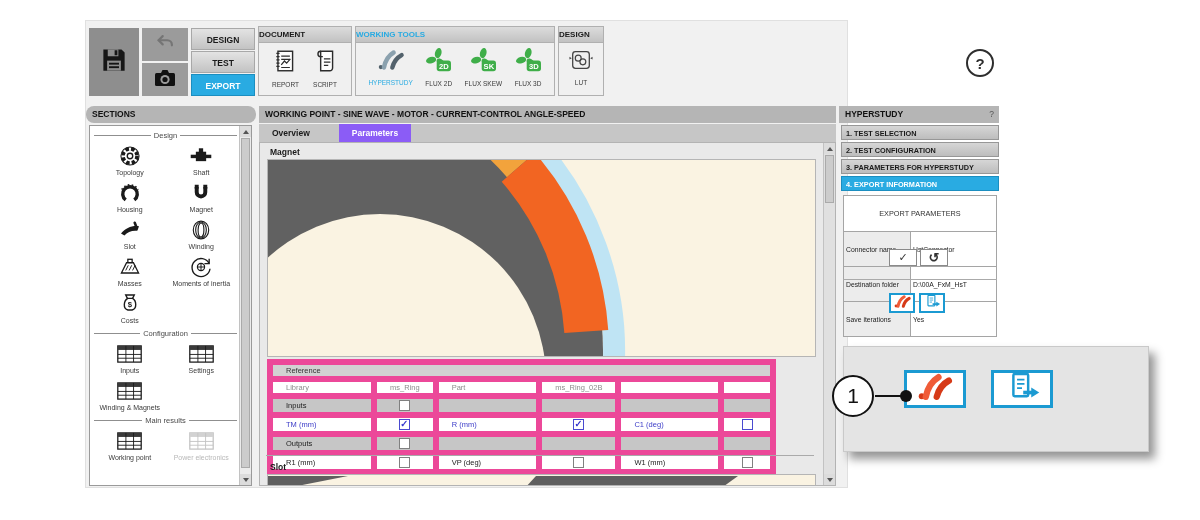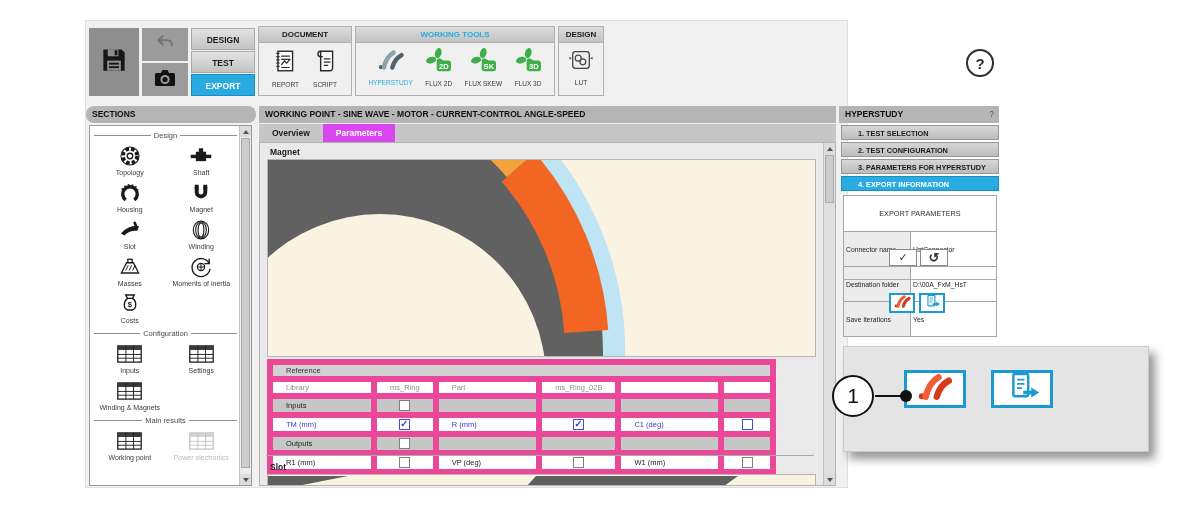--- a/index.html
+++ b/index.html
@@ -5,21 +5,21 @@
   html,body{margin:0;padding:0;background:#fff;}
   .stage{position:relative;width:1200px;height:520px;background:#fff;font-family:"Liberation Sans",sans-serif;overflow:hidden;}
   .abs{position:absolute;}
   .appwin{left:85px;top:20px;width:763px;height:468px;background:#f1f1f1;border:1px solid #e0e0e0;box-sizing:border-box;}
   
   .tbtn{background:#8e8e8e;display:flex;align-items:center;justify-content:center;cursor:pointer;}
   .tabstack .vtab{position:absolute;left:0;width:64px;height:22px;line-height:22px;text-align:center;
     font-size:8.5px;font-weight:bold;color:#1a1a1a;background:linear-gradient(#e3e3e3,#c3c3c3);border:1px solid #a8a8a8;box-sizing:border-box;cursor:pointer;}
   .vtab.active{background:#29abe2;color:#fff;border-color:#1b8ec0;}
   .tgroup{border:1px solid #b0b0b0;background:#f0f0f0;box-sizing:border-box;}
-  .tgroup-h{height:15px;line-height:15px;text-align:center;font-size:8px;font-weight:bold;color:#1a1a1a;
+  .tgroup-h{height:15px;line-height:15px;font-size:8px;font-weight:bold;color:#1a1a1a;
     background:linear-gradient(#dcdcdc,#c2c2c2);border-bottom:1px solid #b0b0b0;}
   .tgroup-h.blue{color:#29abe2;}
   .tgroup-body{display:flex;justify-content:space-evenly;align-items:flex-start;padding-top:5px;}
   .titem{display:flex;flex-direction:column;align-items:center;cursor:pointer;}
   .titem .tlbl{font-size:6.5px;color:#3a3a3a;margin-top:3px;white-space:nowrap;}
   .titem .tlbl.blue{color:#29abe2;}
   .helpbtn{width:24px;height:24px;border:2.3px solid #2e2e2e;border-radius:50%;display:flex;align-items:center;
     justify-content:center;font-size:15px;font-weight:bold;color:#2e2e2e;background:#fff;cursor:pointer;}
   
   .phead{background:#b5b5b5;color:#111;font-size:8.5px;font-weight:bold;line-height:17px;height:17px;padding-left:6px;box-sizing:border-box;}
@@ -34,37 +34,37 @@
   .sep{display:flex;align-items:center;gap:3px;height:13px;font-size:7.5px;color:#4a4a4a;}
   .sep .ln{flex:1;border-top:1px solid #8f8f8f;}
   .sgrid{display:grid;grid-template-columns:1fr 1fr;}
   .sitem{display:flex;flex-direction:column;align-items:center;margin:2px 0 3px 0;cursor:pointer;}
   .sitem .sic{height:24px;display:flex;align-items:center;justify-content:center;}
   .sitem .slbl{font-size:7px;color:#3a3a3a;margin-top:1px;text-align:center;white-space:nowrap;}
   .sitem.disabled .slbl{color:#b8b8b8;}
   
   .mtabbar{background:#c6c6c6;display:flex;align-items:stretch;}
   .mtab{line-height:18px;padding:0 13px;font-size:8.5px;font-weight:bold;color:#1a1a1a;cursor:pointer;}
-  .mtab.active{background:#d946ef;color:#fff;}
+  .mtab.active{background:#8b5cf6;color:#fff;margin-left:16px;}
   .mcontent{background:#e9e9e9;border:1px solid #b3b3b3;box-sizing:border-box;overflow:hidden;}
   .figure{border:1px solid #b5b5b5;box-sizing:border-box;background:#faf3e2;}
   .seclabel{font-size:8.5px;font-weight:bold;color:#1a1a1a;}
   .ptable{border-collapse:collapse;width:509px;font-size:7.5px;color:#222;background:#fff;}
   .ptable td{border:6px solid #ec4899;padding:1px 13px;height:9px;white-space:nowrap;overflow:visible;}
   .ptable tr.refrow td{background:#d2d2d2;color:#333;}
   .ptable tr.librow td{color:#8d8d8d;}
   .ptable tr.band td{background:#c6c6c6;}
   .ptable .cbc{text-align:center;}
   .param{color:#3c3cc8;}
   .cb{display:inline-block;width:9px;height:9px;border:1px solid #808080;background:#fff;position:relative;vertical-align:middle;cursor:pointer;}
   .cb.blue{border-color:#4a4ad0;}
   .cb[data-state="checked"]::after{content:"✓";position:absolute;left:0px;top:-1.5px;font-size:9.5px;font-weight:bold;color:#3333cc;line-height:9px;}
   
   .hstep{position:absolute;left:0;width:158px;height:15px;line-height:15px;font-size:7.3px;font-weight:bold;color:#1a1a1a;
-    padding-left:16px;background:linear-gradient(#d6d6d6,#bdbdbd);border:1px solid #979797;box-sizing:border-box;cursor:pointer;}
+    padding-left:4px;background:linear-gradient(#d6d6d6,#bdbdbd);border:1px solid #979797;box-sizing:border-box;cursor:pointer;}
   .hstep.active{background:#29abe2;color:#fff;border-color:#1b8ec0;}
   .xtable{border-collapse:collapse;width:154px;font-size:6.8px;color:#222;background:#fff;border:1px solid #777;}
   .xtable td,.xtable th{border:1px solid #a5a5a5;padding:13px 2px;height:8px;text-align:left;font-weight:normal;white-space:nowrap;}
   .xtable th{text-align:center;font-size:7.3px;color:#333;}
   .xtable td.xl{background:#ececec;width:62px;}
   .smbtn{position:absolute;background:#fff;border:1px solid #8a8a8a;display:flex;align-items:center;justify-content:center;
     font-size:11px;color:#333;cursor:pointer;box-sizing:border-box;}
   .iconbtn{position:absolute;background:#fff;border:2px solid #1b9ad2;display:flex;align-items:center;justify-content:center;cursor:pointer;box-sizing:border-box;}
   
   .callout{left:843px;top:346px;width:306px;height:106px;background:#e4e4e4;border:1px solid #c9c9c9;

